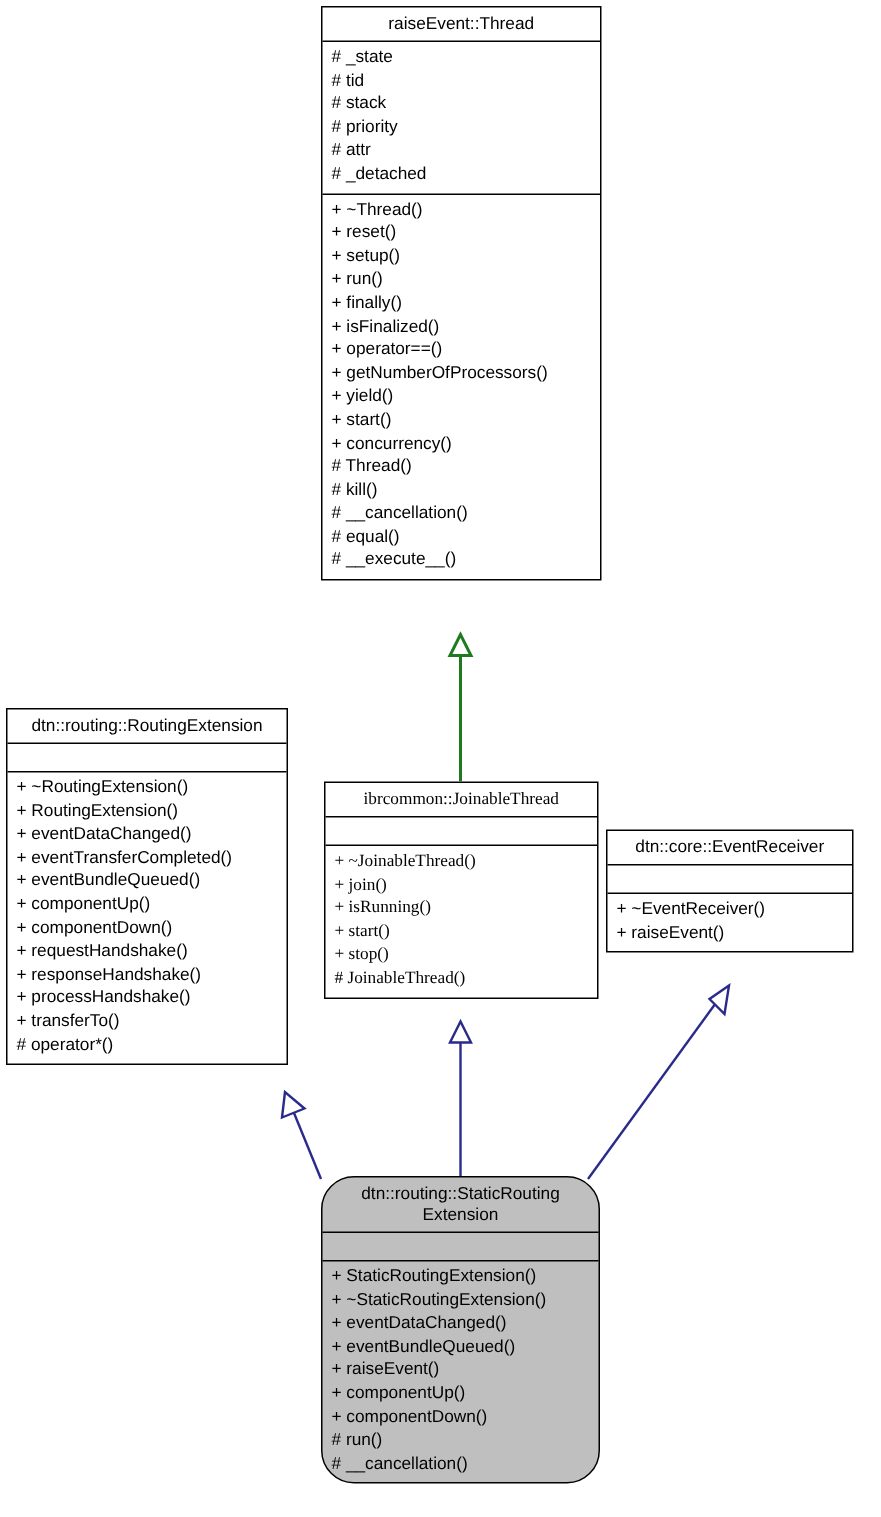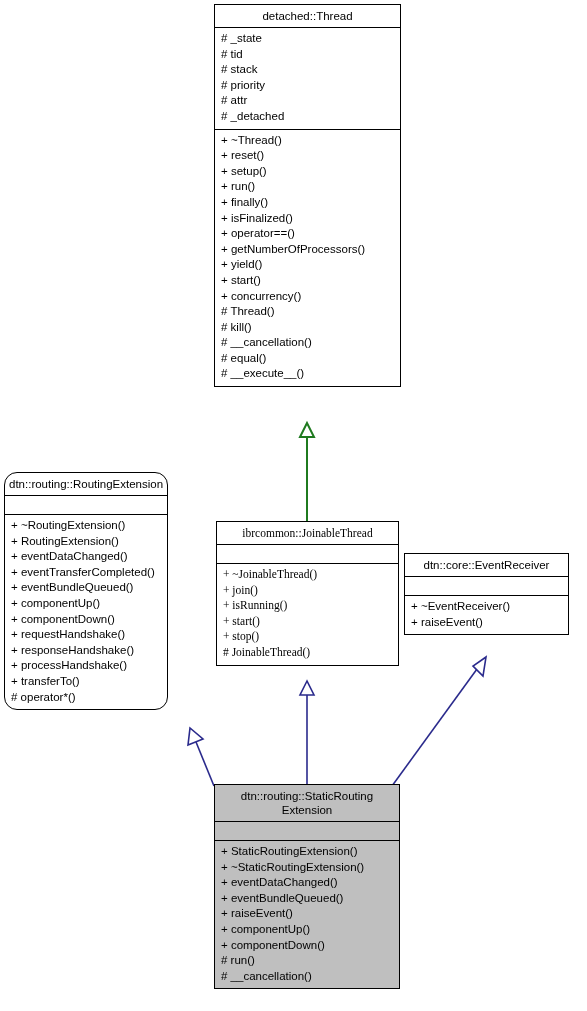--- a/index.html
+++ b/index.html
@@ -86,21 +86,21 @@
       <polygon points="307,681 300,695 314,695" fill="#ffffff" stroke="#2a2a8c" stroke-width="1.6"></polygon>
     </g>
 
     <g>
       <line x1="392" y1="786" x2="477" y2="669" stroke="#2a2a8c" stroke-width="1.6"></line>
       <polygon points="486,657 473,666 483,676" fill="#ffffff" stroke="#2a2a8c" stroke-width="1.6"></polygon>
     </g>
   </svg>
 
   <div class="uml-class" style="left:214px; top:4px; width:187px;">
-    <div class="class-name">detached::Thread</div>
+    <div class="class-name">raiseEvent::Thread</div>
     <div class="compartment-sep"></div>
     <div class="attrs">
       <div class="member"># _state</div>
       <div class="member"># tid</div>
       <div class="member"># stack</div>
       <div class="member"># priority</div>
       <div class="member"># attr</div>
       <div class="member"># _detached</div>
     </div>
     <div class="compartment-sep"></div>
@@ -117,21 +117,21 @@
       <div class="member">+ start()</div>
       <div class="member">+ concurrency()</div>
       <div class="member"># Thread()</div>
       <div class="member"># kill()</div>
       <div class="member"># __cancellation()</div>
       <div class="member"># equal()</div>
       <div class="member"># __execute__()</div>
     </div>
   </div>
 
-  <div class="uml-class" style="left:4px; top:472px; width:164px;border-radius:13px;">
+  <div class="uml-class" style="left:4px; top:472px; width:188px;">
     <div class="class-name">dtn::routing::RoutingExtension</div>
     <div class="compartment-sep"></div>
     <div class="attrs empty"></div>
     <div class="compartment-sep"></div>
     <div class="ops">
       <div class="member">+ ~RoutingExtension()</div>
       <div class="member">+ RoutingExtension()</div>
       <div class="member">+ eventDataChanged()</div>
       <div class="member">+ eventTransferCompleted()</div>
       <div class="member">+ eventBundleQueued()</div>
@@ -164,21 +164,21 @@
     <div class="class-name">dtn::core::EventReceiver</div>
     <div class="compartment-sep"></div>
     <div class="attrs empty"></div>
     <div class="compartment-sep"></div>
     <div class="ops">
       <div class="member">+ ~EventReceiver()</div>
       <div class="member">+ raiseEvent()</div>
     </div>
   </div>
 
-  <div class="uml-class filled" style="left:214px; top:784px; width:186px;">
+  <div class="uml-class filled" style="left:214px; top:784px; width:186px;border-radius:22px;">
     <div class="class-name">dtn::routing::StaticRouting
 Extension</div>
     <div class="compartment-sep"></div>
     <div class="attrs empty"></div>
     <div class="compartment-sep"></div>
     <div class="ops">
       <div class="member">+ StaticRoutingExtension()</div>
       <div class="member">+ ~StaticRoutingExtension()</div>
       <div class="member">+ eventDataChanged()</div>
       <div class="member">+ eventBundleQueued()</div>

